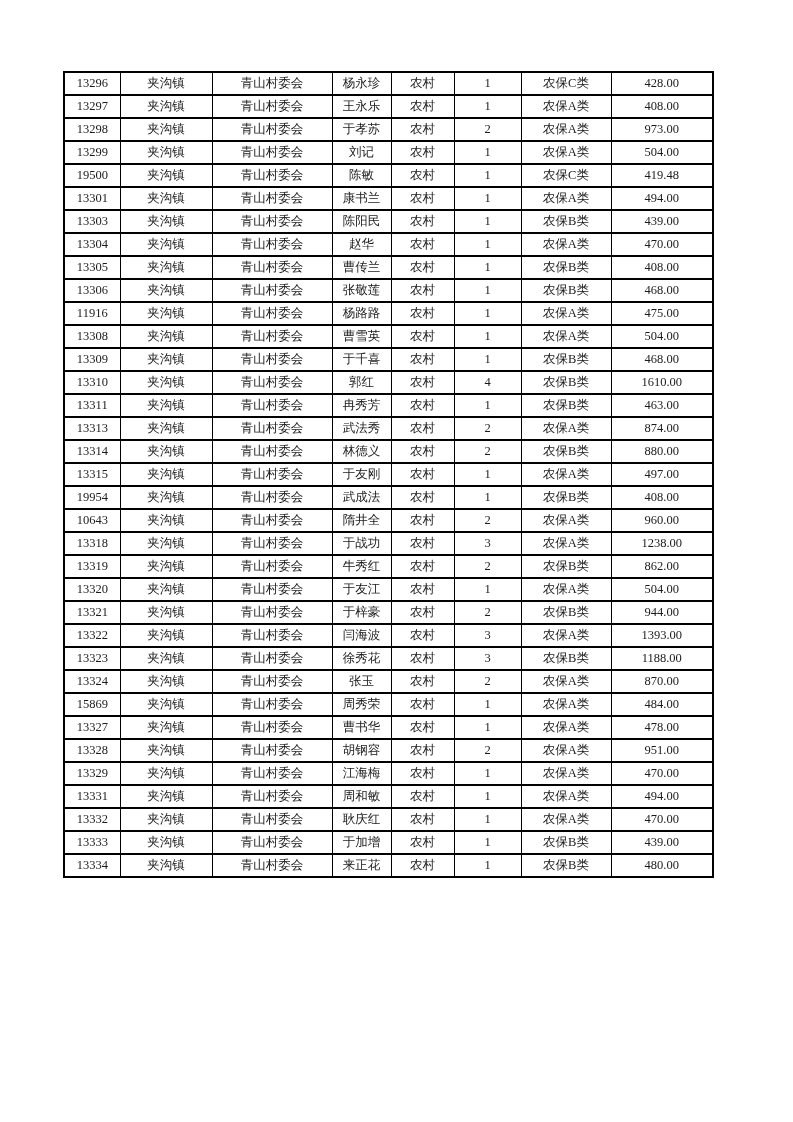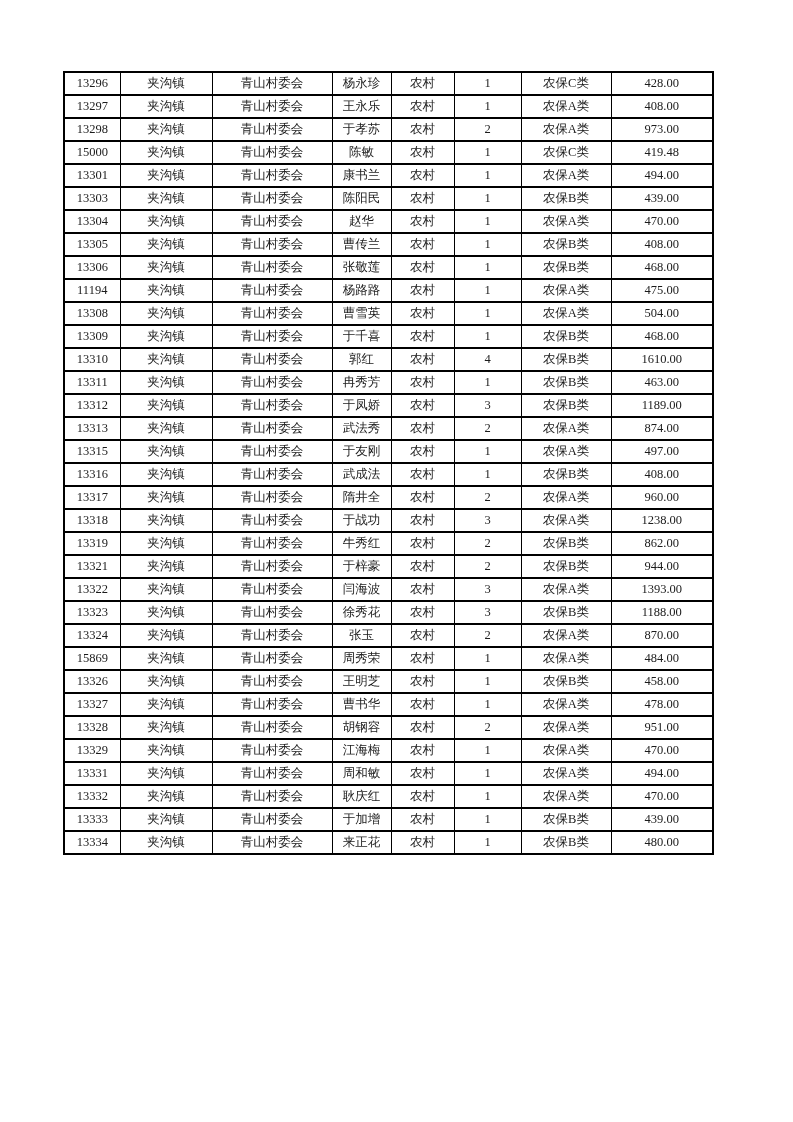--- a/index.html
+++ b/index.html
@@ -95,21 +95,31 @@
           <td>13298</td>
           <td>夹沟镇</td>
           <td>青山村委会</td>
           <td>于孝苏</td>
           <td>农村</td>
           <td>2</td>
           <td>农保A类</td>
           <td>973.00</td>
         </tr>
         <tr>
-          <td>15000</td>
+          <td>13299</td>
+          <td>夹沟镇</td>
+          <td>青山村委会</td>
+          <td>刘记</td>
+          <td>农村</td>
+          <td>1</td>
+          <td>农保A类</td>
+          <td>504.00</td>
+        </tr>
+        <tr>
+          <td>19500</td>
           <td>夹沟镇</td>
           <td>青山村委会</td>
           <td>陈敏</td>
           <td>农村</td>
           <td>1</td>
           <td>农保C类</td>
           <td>419.48</td>
         </tr>
         <tr>
           <td>13301</td>
@@ -155,21 +165,21 @@
           <td>13306</td>
           <td>夹沟镇</td>
           <td>青山村委会</td>
           <td>张敬莲</td>
           <td>农村</td>
           <td>1</td>
           <td>农保B类</td>
           <td>468.00</td>
         </tr>
         <tr>
-          <td>11194</td>
+          <td>11916</td>
           <td>夹沟镇</td>
           <td>青山村委会</td>
           <td>杨路路</td>
           <td>农村</td>
           <td>1</td>
           <td>农保A类</td>
           <td>475.00</td>
         </tr>
         <tr>
           <td>13308</td>
@@ -205,116 +215,126 @@
           <td>13311</td>
           <td>夹沟镇</td>
           <td>青山村委会</td>
           <td>冉秀芳</td>
           <td>农村</td>
           <td>1</td>
           <td>农保B类</td>
           <td>463.00</td>
         </tr>
         <tr>
-          <td>13312</td>
-          <td>夹沟镇</td>
-          <td>青山村委会</td>
-          <td>于凤娇</td>
+          <td>13313</td>
+          <td>夹沟镇</td>
+          <td>青山村委会</td>
+          <td>武法秀</td>
+          <td>农村</td>
+          <td>2</td>
+          <td>农保A类</td>
+          <td>874.00</td>
+        </tr>
+        <tr>
+          <td>13314</td>
+          <td>夹沟镇</td>
+          <td>青山村委会</td>
+          <td>林德义</td>
+          <td>农村</td>
+          <td>2</td>
+          <td>农保B类</td>
+          <td>880.00</td>
+        </tr>
+        <tr>
+          <td>13315</td>
+          <td>夹沟镇</td>
+          <td>青山村委会</td>
+          <td>于友刚</td>
+          <td>农村</td>
+          <td>1</td>
+          <td>农保A类</td>
+          <td>497.00</td>
+        </tr>
+        <tr>
+          <td>19954</td>
+          <td>夹沟镇</td>
+          <td>青山村委会</td>
+          <td>武成法</td>
+          <td>农村</td>
+          <td>1</td>
+          <td>农保B类</td>
+          <td>408.00</td>
+        </tr>
+        <tr>
+          <td>10643</td>
+          <td>夹沟镇</td>
+          <td>青山村委会</td>
+          <td>隋井全</td>
+          <td>农村</td>
+          <td>2</td>
+          <td>农保A类</td>
+          <td>960.00</td>
+        </tr>
+        <tr>
+          <td>13318</td>
+          <td>夹沟镇</td>
+          <td>青山村委会</td>
+          <td>于战功</td>
           <td>农村</td>
           <td>3</td>
-          <td>农保B类</td>
-          <td>1189.00</td>
-        </tr>
-        <tr>
-          <td>13313</td>
-          <td>夹沟镇</td>
-          <td>青山村委会</td>
-          <td>武法秀</td>
-          <td>农村</td>
-          <td>2</td>
-          <td>农保A类</td>
-          <td>874.00</td>
-        </tr>
-        <tr>
-          <td>13315</td>
-          <td>夹沟镇</td>
-          <td>青山村委会</td>
-          <td>于友刚</td>
-          <td>农村</td>
-          <td>1</td>
-          <td>农保A类</td>
-          <td>497.00</td>
-        </tr>
-        <tr>
-          <td>13316</td>
-          <td>夹沟镇</td>
-          <td>青山村委会</td>
-          <td>武成法</td>
-          <td>农村</td>
-          <td>1</td>
-          <td>农保B类</td>
-          <td>408.00</td>
-        </tr>
-        <tr>
-          <td>13317</td>
-          <td>夹沟镇</td>
-          <td>青山村委会</td>
-          <td>隋井全</td>
-          <td>农村</td>
-          <td>2</td>
-          <td>农保A类</td>
-          <td>960.00</td>
-        </tr>
-        <tr>
-          <td>13318</td>
-          <td>夹沟镇</td>
-          <td>青山村委会</td>
-          <td>于战功</td>
+          <td>农保A类</td>
+          <td>1238.00</td>
+        </tr>
+        <tr>
+          <td>13319</td>
+          <td>夹沟镇</td>
+          <td>青山村委会</td>
+          <td>牛秀红</td>
+          <td>农村</td>
+          <td>2</td>
+          <td>农保B类</td>
+          <td>862.00</td>
+        </tr>
+        <tr>
+          <td>13320</td>
+          <td>夹沟镇</td>
+          <td>青山村委会</td>
+          <td>于友江</td>
+          <td>农村</td>
+          <td>1</td>
+          <td>农保A类</td>
+          <td>504.00</td>
+        </tr>
+        <tr>
+          <td>13321</td>
+          <td>夹沟镇</td>
+          <td>青山村委会</td>
+          <td>于梓豪</td>
+          <td>农村</td>
+          <td>2</td>
+          <td>农保B类</td>
+          <td>944.00</td>
+        </tr>
+        <tr>
+          <td>13322</td>
+          <td>夹沟镇</td>
+          <td>青山村委会</td>
+          <td>闫海波</td>
           <td>农村</td>
           <td>3</td>
           <td>农保A类</td>
-          <td>1238.00</td>
-        </tr>
-        <tr>
-          <td>13319</td>
-          <td>夹沟镇</td>
-          <td>青山村委会</td>
-          <td>牛秀红</td>
-          <td>农村</td>
-          <td>2</td>
-          <td>农保B类</td>
-          <td>862.00</td>
-        </tr>
-        <tr>
-          <td>13321</td>
-          <td>夹沟镇</td>
-          <td>青山村委会</td>
-          <td>于梓豪</td>
-          <td>农村</td>
-          <td>2</td>
-          <td>农保B类</td>
-          <td>944.00</td>
-        </tr>
-        <tr>
-          <td>13322</td>
-          <td>夹沟镇</td>
-          <td>青山村委会</td>
-          <td>闫海波</td>
+          <td>1393.00</td>
+        </tr>
+        <tr>
+          <td>13323</td>
+          <td>夹沟镇</td>
+          <td>青山村委会</td>
+          <td>徐秀花</td>
           <td>农村</td>
           <td>3</td>
-          <td>农保A类</td>
-          <td>1393.00</td>
-        </tr>
-        <tr>
-          <td>13323</td>
-          <td>夹沟镇</td>
-          <td>青山村委会</td>
-          <td>徐秀花</td>
-          <td>农村</td>
-          <td>3</td>
           <td>农保B类</td>
           <td>1188.00</td>
         </tr>
         <tr>
           <td>13324</td>
           <td>夹沟镇</td>
           <td>青山村委会</td>
           <td>张玉</td>
           <td>农村</td>
           <td>2</td>
@@ -323,30 +343,20 @@
         </tr>
         <tr>
           <td>15869</td>
           <td>夹沟镇</td>
           <td>青山村委会</td>
           <td>周秀荣</td>
           <td>农村</td>
           <td>1</td>
           <td>农保A类</td>
           <td>484.00</td>
-        </tr>
-        <tr>
-          <td>13326</td>
-          <td>夹沟镇</td>
-          <td>青山村委会</td>
-          <td>王明芝</td>
-          <td>农村</td>
-          <td>1</td>
-          <td>农保B类</td>
-          <td>458.00</td>
         </tr>
         <tr>
           <td>13327</td>
           <td>夹沟镇</td>
           <td>青山村委会</td>
           <td>曹书华</td>
           <td>农村</td>
           <td>1</td>
           <td>农保A类</td>
           <td>478.00</td>

